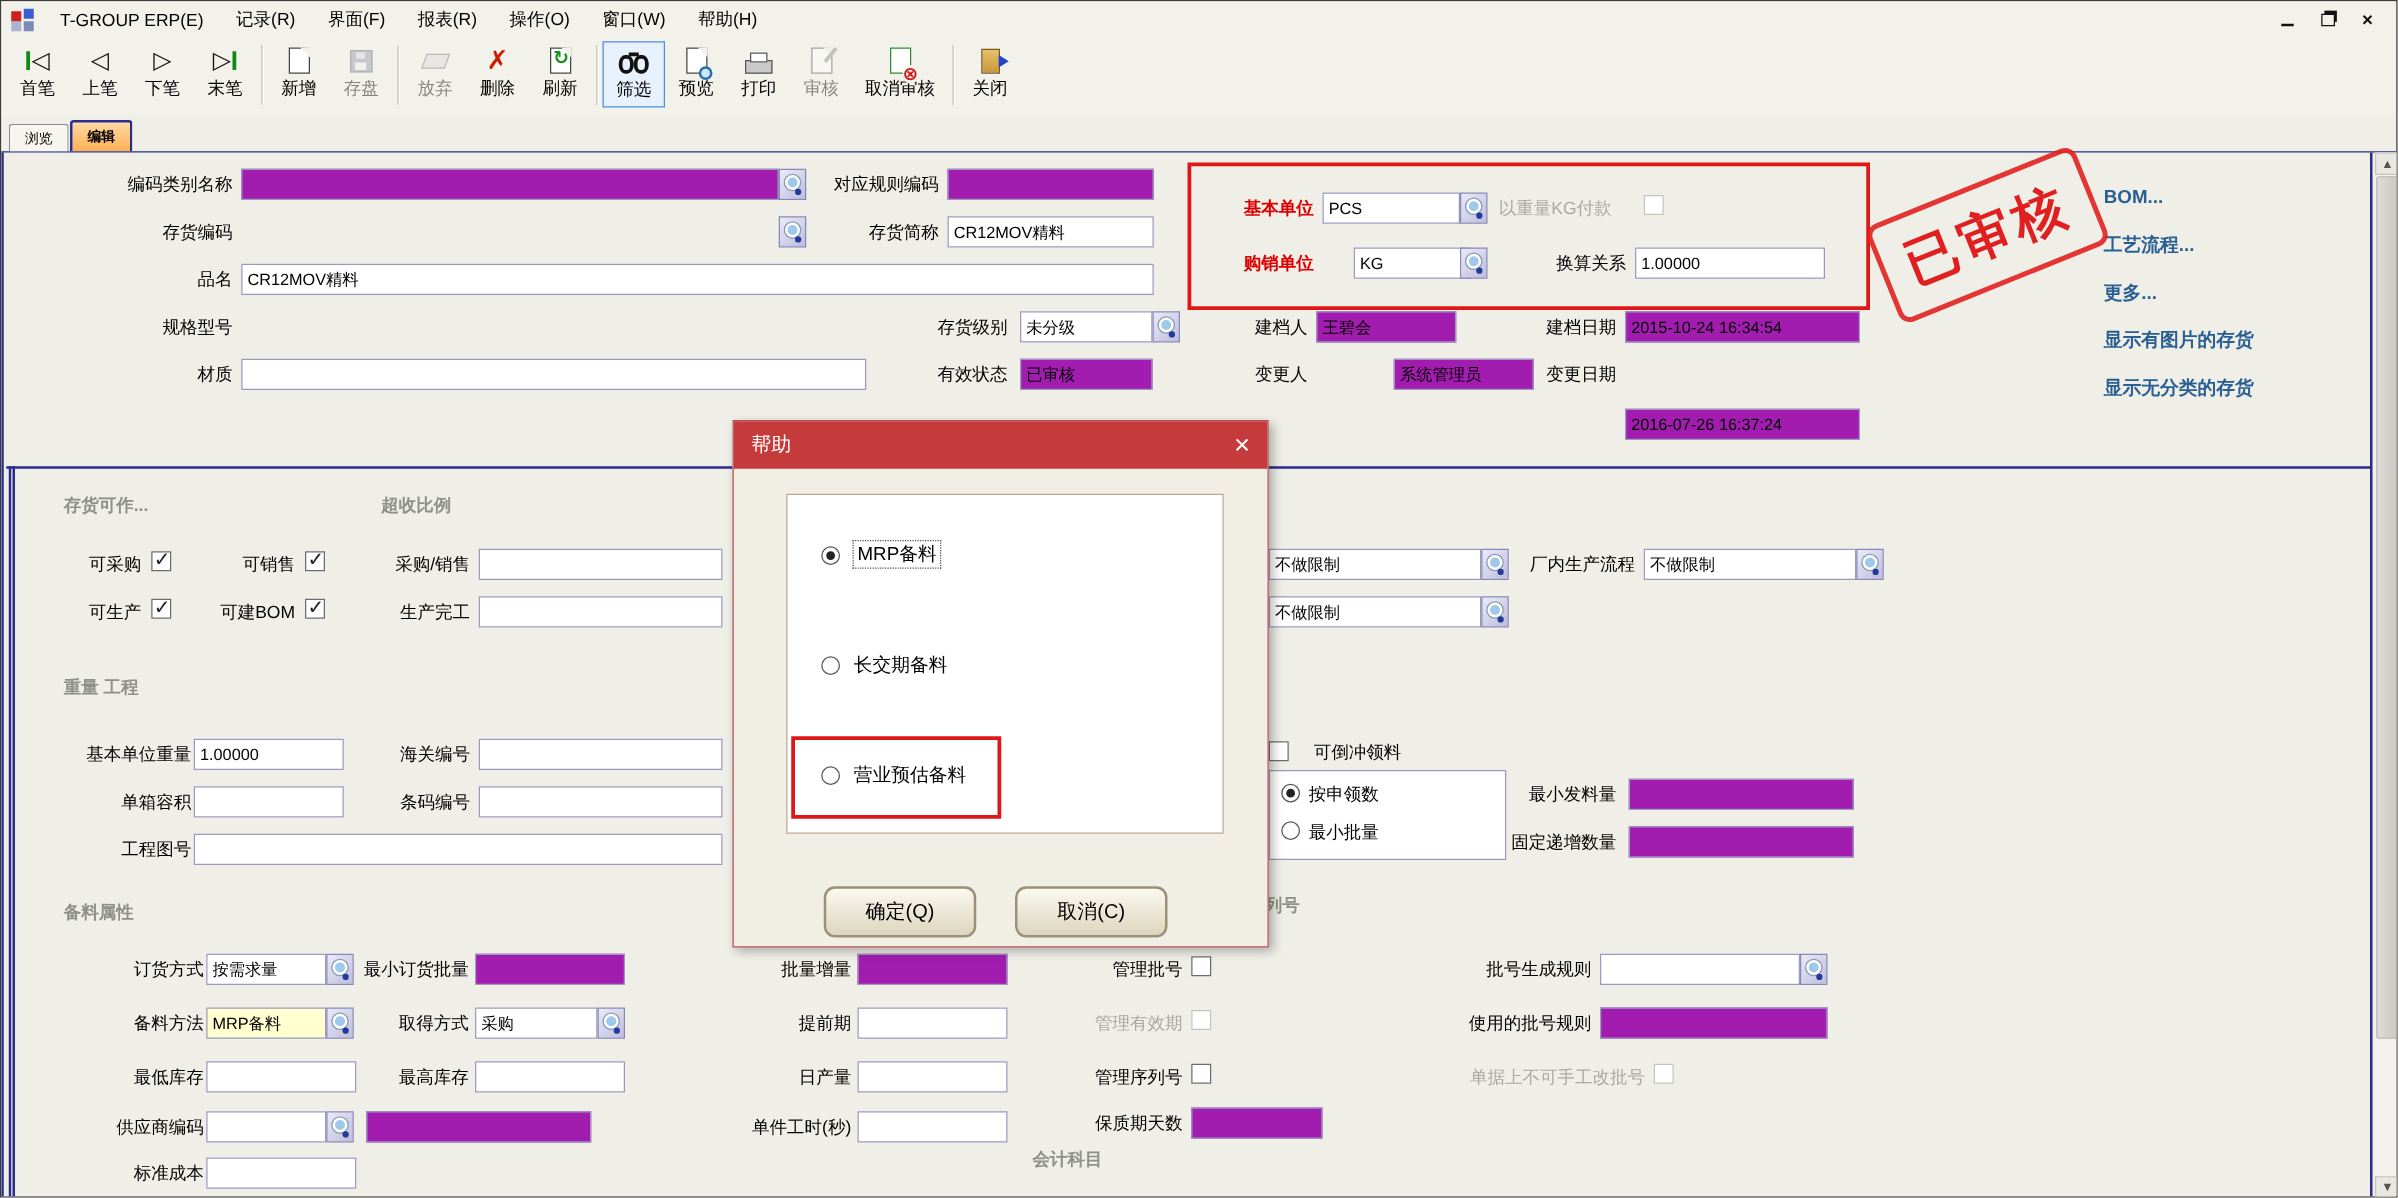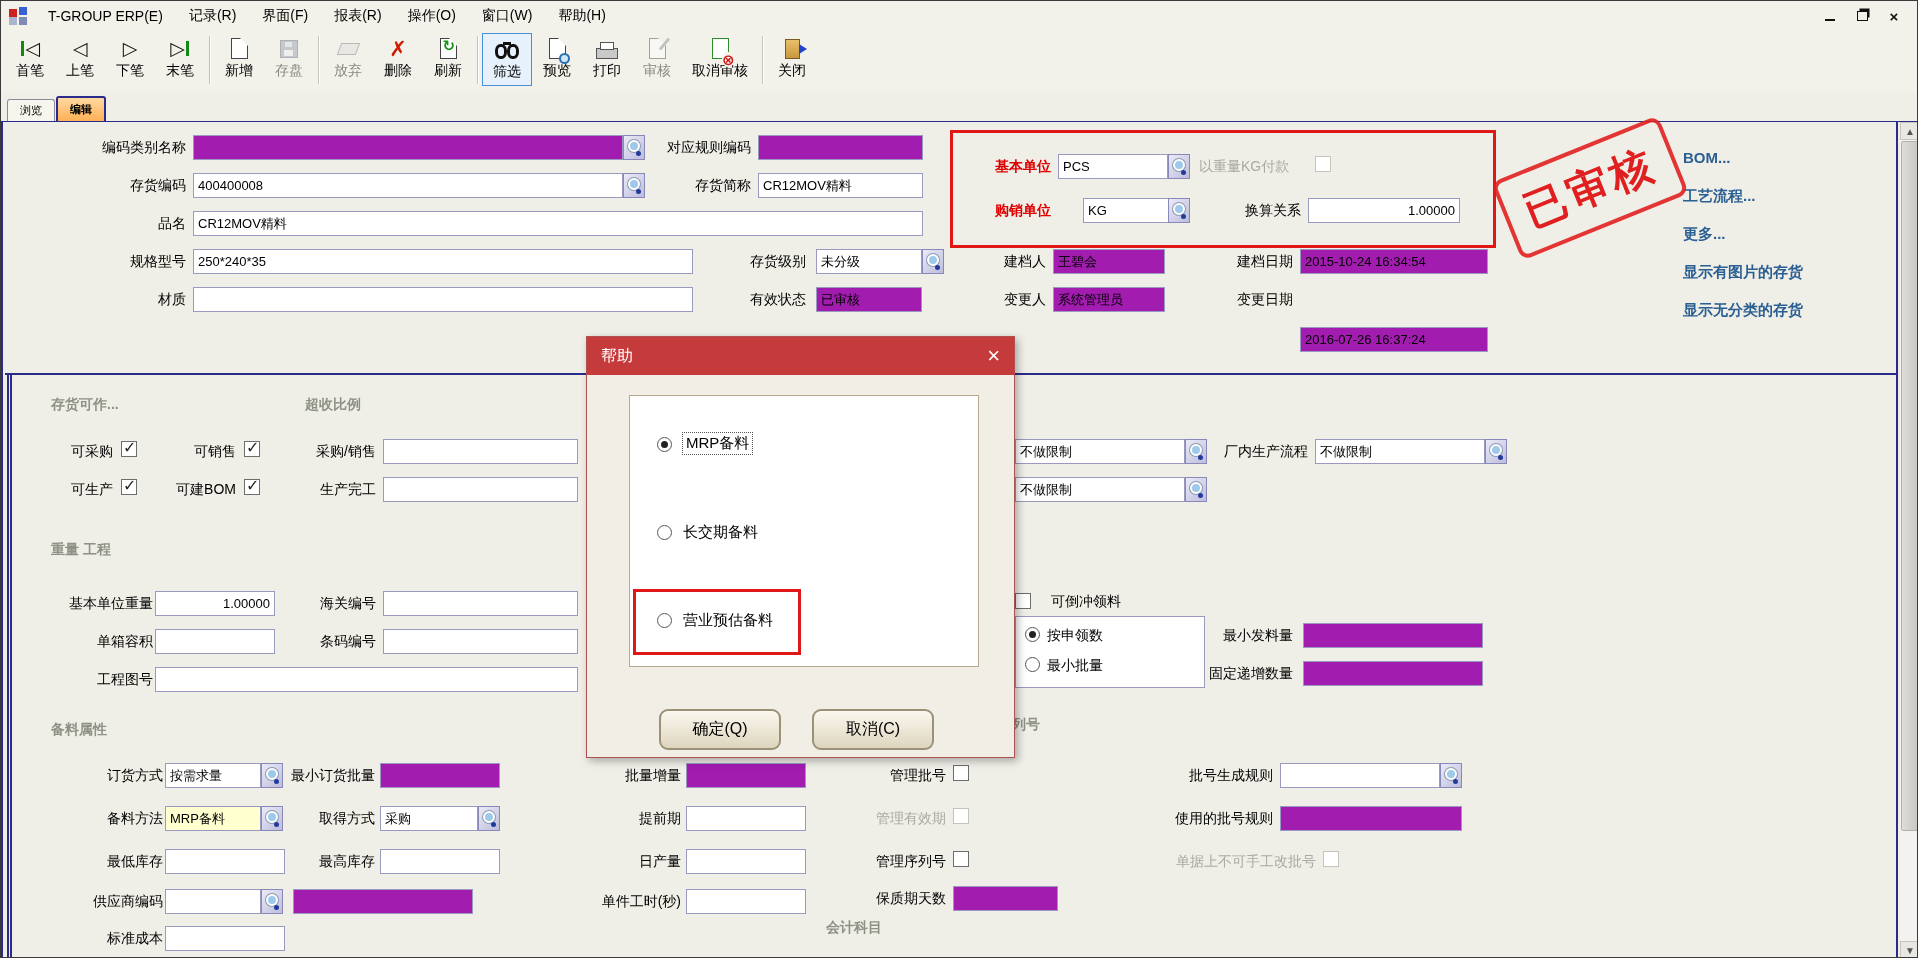--- a/index.html
+++ b/index.html
@@ -50,21 +50,21 @@
   .l1{height:2px;background:#2b2b8c}
   .l2{height:3px;background:#f0c983}
   
   .main{position:absolute;left:0;top:121px;width:1918px;height:837px;background:#efeee7;border-left:2px solid #2b2b8c;box-sizing:border-box}
   .lbl{position:absolute;height:20px;font-size:14px;white-space:nowrap;text-align:right;color:#000}
   .lbl.redl{color:#e00000;font-weight:bold}
   .lbl.grayl{color:#aaa9a1}
   .lbl.leftal{text-align:left}
   .box{position:absolute;height:25px;background:#fff;border:1px solid #9a9ac1;box-sizing:border-box;font-size:13px;padding:2px 4px;font-family:inherit;color:#000;outline:none}
   .box.dis{background:#a21caf}
-  .box.num{text-align:right}
+  .box.num{text-align:left}
   .box.yel{background:#ffffcf}
   .lk{position:absolute;width:22px;height:25px;box-sizing:border-box;border:1px solid #8888bb;background:linear-gradient(135deg,#eaeaf8,#bdbddd);cursor:pointer}
   .lk:before{content:"";position:absolute;left:4px;top:4px;width:8px;height:8px;border:2px solid #fff;border-radius:50%;background:#9ec9ea;box-shadow:0 0 0 1px #8a9ab2}
   .lk:after{content:"";position:absolute;right:3px;bottom:3px;width:5px;height:5px;background:#223a9c;border-radius:50%}
   .cb{position:absolute;width:16px;height:16px;background:#fff;border:1px solid #6d6d6d;box-sizing:border-box;cursor:pointer}
   .cb.on:after{content:"✓";position:absolute;left:1px;top:-4px;font-size:16px;font-weight:bold;color:#222}
   .cb.disg{border-color:#c5c4bb;cursor:default}
   .rd{position:absolute;width:15px;height:15px;border:1px solid #555;border-radius:50%;background:#fff;box-sizing:border-box;cursor:pointer}
   .rd.on:after{content:"";position:absolute;left:3px;top:3px;width:7px;height:7px;border-radius:50%;background:#222}
   .hdr{position:absolute;font-size:14px;font-weight:bold;color:#8e9286;white-space:nowrap}
@@ -230,44 +230,42 @@
 
 <div class="main">
 
   <span class="lbl" style="left:23px;top:17px;width:160px">编码类别名称</span>
   <input class="box dis" style="left: 190px; top: 13px; width: 430px;" value="">
   <span class="lk" style="left:620px;top:13px"></span>
   <span class="lbl" style="left:588px;top:17px;width:160px">对应规则编码</span>
   <input class="box dis" style="left: 755px; top: 13px; width: 165px;" value="">
 
   <span class="lbl" style="left:23px;top:55px;width:160px">存货编码</span>
-  <input class="box" style="left: 190px; top: 51px; width: 430px;" value="400400008">
   <span class="lk" style="left:620px;top:51px"></span>
   <span class="lbl" style="left:588px;top:55px;width:160px">存货简称</span>
   <input class="box" style="left: 755px; top: 51px; width: 165px;" value="CR12MOV精料">
 
   <span class="lbl" style="left:23px;top:93px;width:160px">品名</span>
   <input class="box" style="left: 190px; top: 89px; width: 730px;" value="CR12MOV精料">
 
   <span class="lbl" style="left:23px;top:131px;width:160px">规格型号</span>
-  <input class="box" style="left: 190px; top: 127px; width: 500px;" value="250*240*35">
   <span class="lbl" style="left:643px;top:131px;width:160px">存货级别</span>
   <input class="box" style="left: 813px; top: 127px; width: 106px;" value="未分级">
   <span class="lk" style="left:919px;top:127px"></span>
   <span class="lbl" style="left:883px;top:131px;width:160px">建档人</span>
   <input class="box dis" style="left: 1050px; top: 127px; width: 112px;" value="王碧会">
   <span class="lbl" style="left:1130px;top:131px;width:160px">建档日期</span>
   <input class="box dis" style="left: 1297px; top: 127px; width: 188px;" value="2015-10-24 16:34:54">
 
   <span class="lbl" style="left:23px;top:169px;width:160px">材质</span>
   <input class="box" style="left: 190px; top: 165px; width: 500px;" value="">
   <span class="lbl" style="left:643px;top:169px;width:160px">有效状态</span>
   <input class="box dis" style="left: 813px; top: 165px; width: 106px;" value="已审核">
   <span class="lbl" style="left:883px;top:169px;width:160px">变更人</span>
-  <input class="box dis" style="left: 1050px; top: 165px; width: 112px;" value="系统管理员">
+  <input class="box dis" style="left: 1112px; top: 165px; width: 112px;" value="系统管理员">
   <span class="lbl" style="left:1130px;top:169px;width:160px">变更日期</span>
   <input class="box dis" style="left: 1297px; top: 165px; width: 188px; margin-top: 40px;" value="2016-07-26 16:37:24">
 
   <div class="redbox" style="left:947px;top:8px;width:540px;height:112px"></div>
   <span class="lbl redl" style="left:888px;top:36px;width:160px">基本单位</span>
   <input class="box" style="left: 1055px; top: 32px; width: 110px;" value="PCS">
   <span class="lk" style="left:1165px;top:32px"></span>
   <span class="lbl grayl leftal" style="left:1196px;top:36px;width:110px">以重量KG付款</span>
   <span class="cb disg" style="left:1312px;top:34px"></span>
   <span class="lbl redl" style="left:888px;top:80px;width:160px">购销单位</span>

